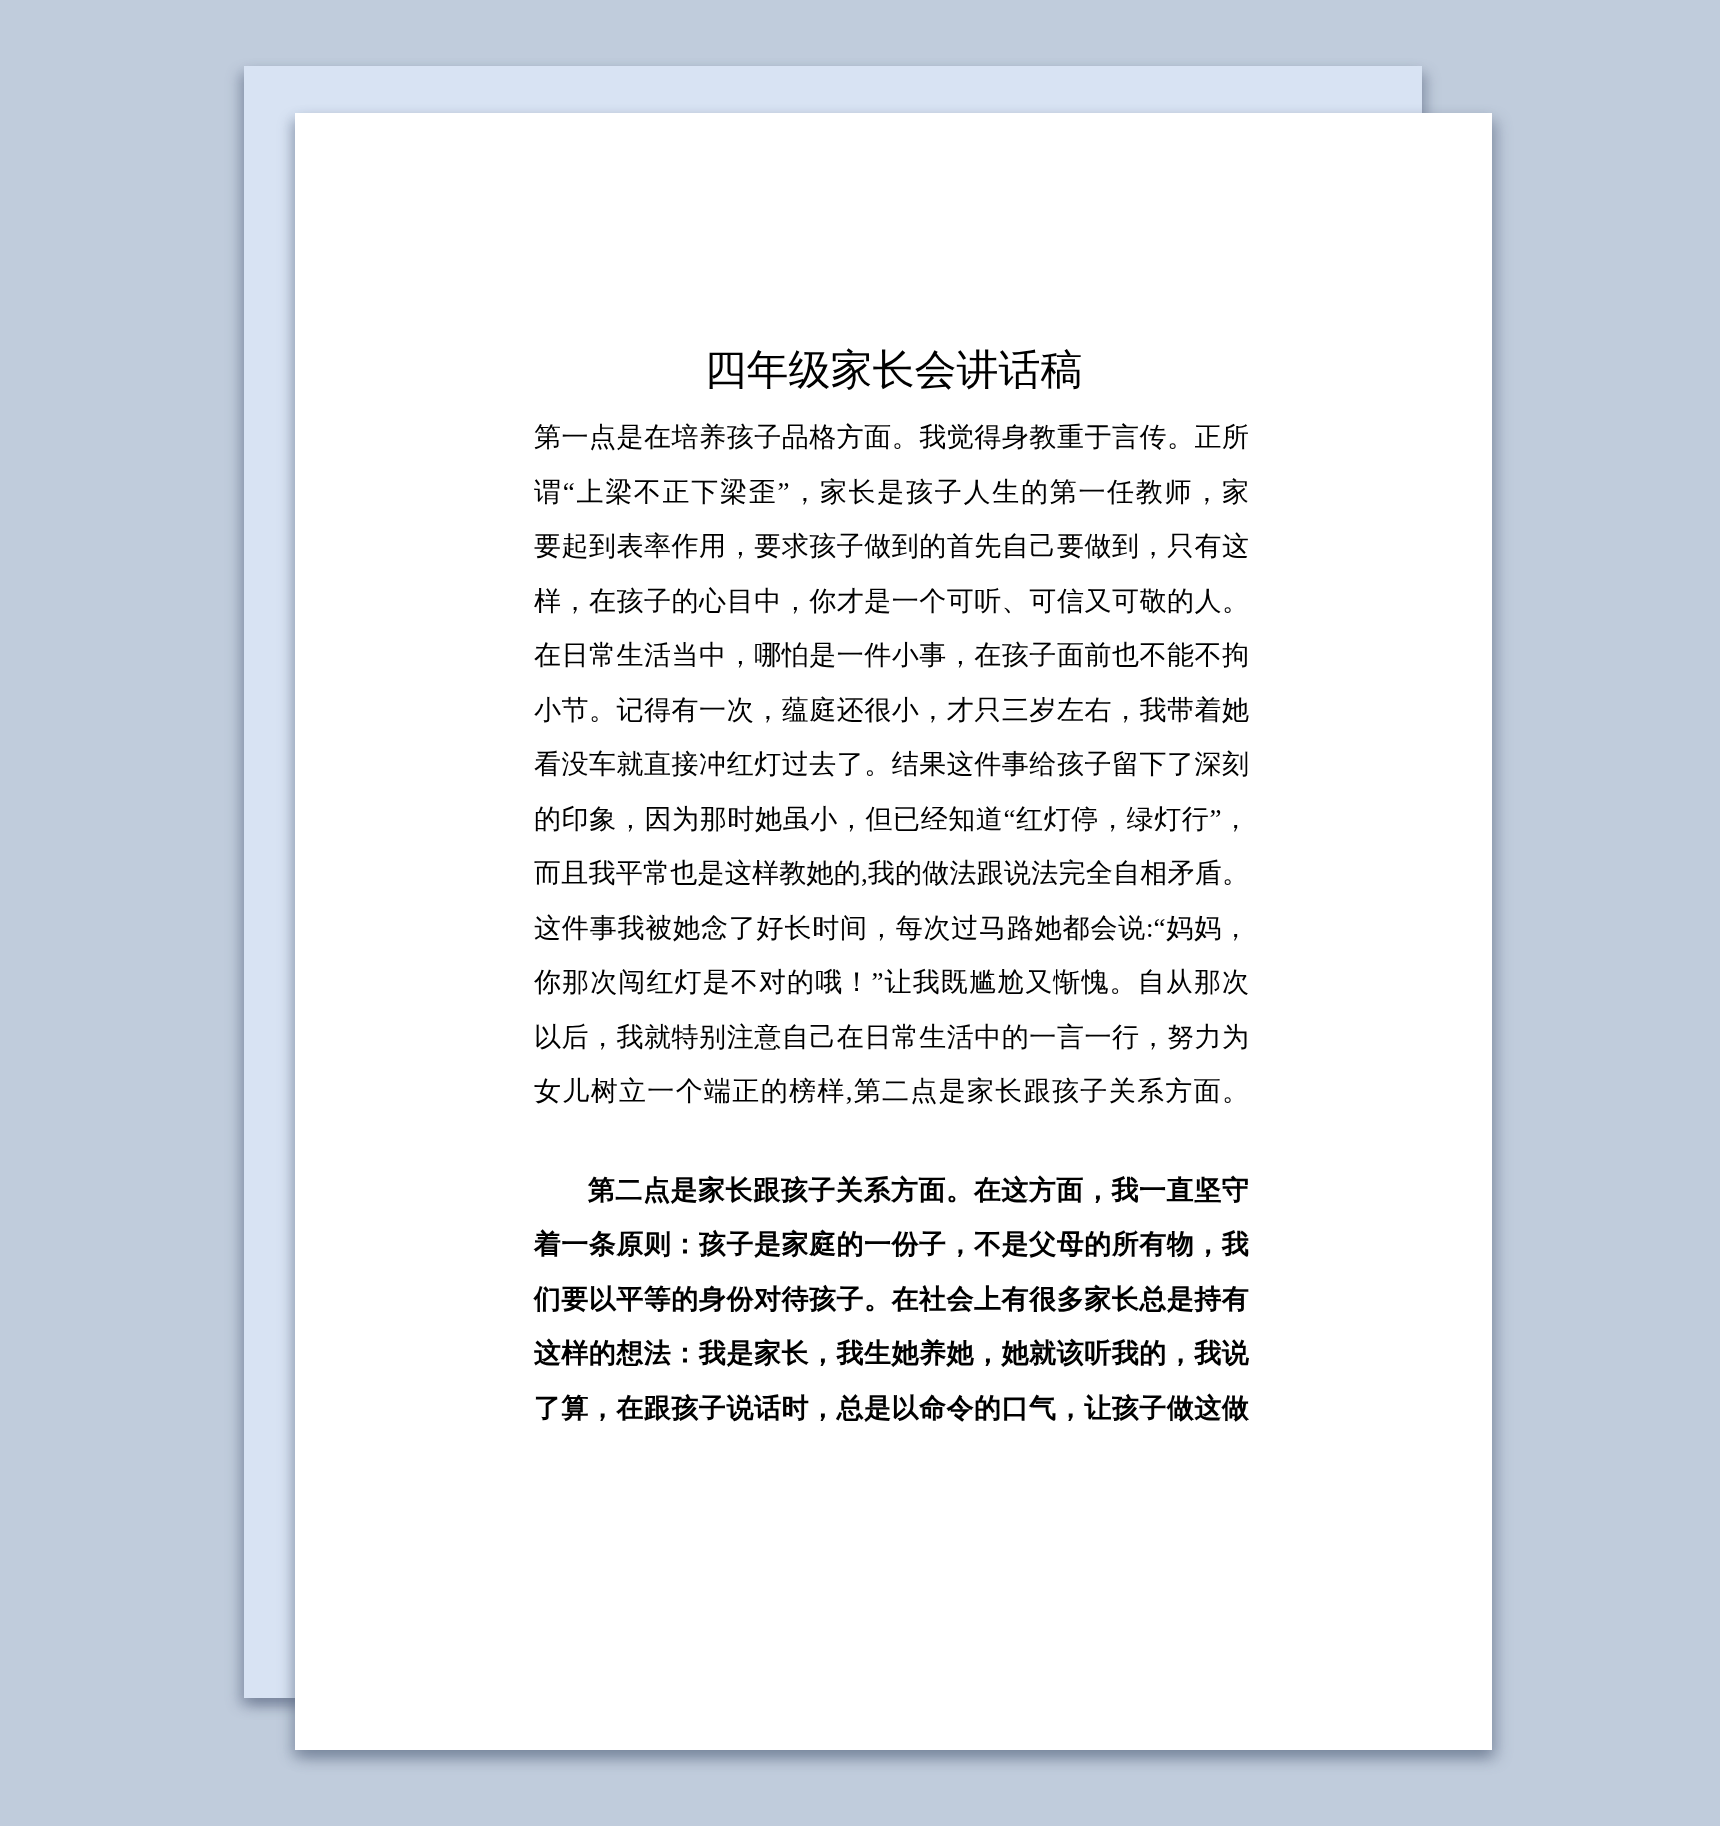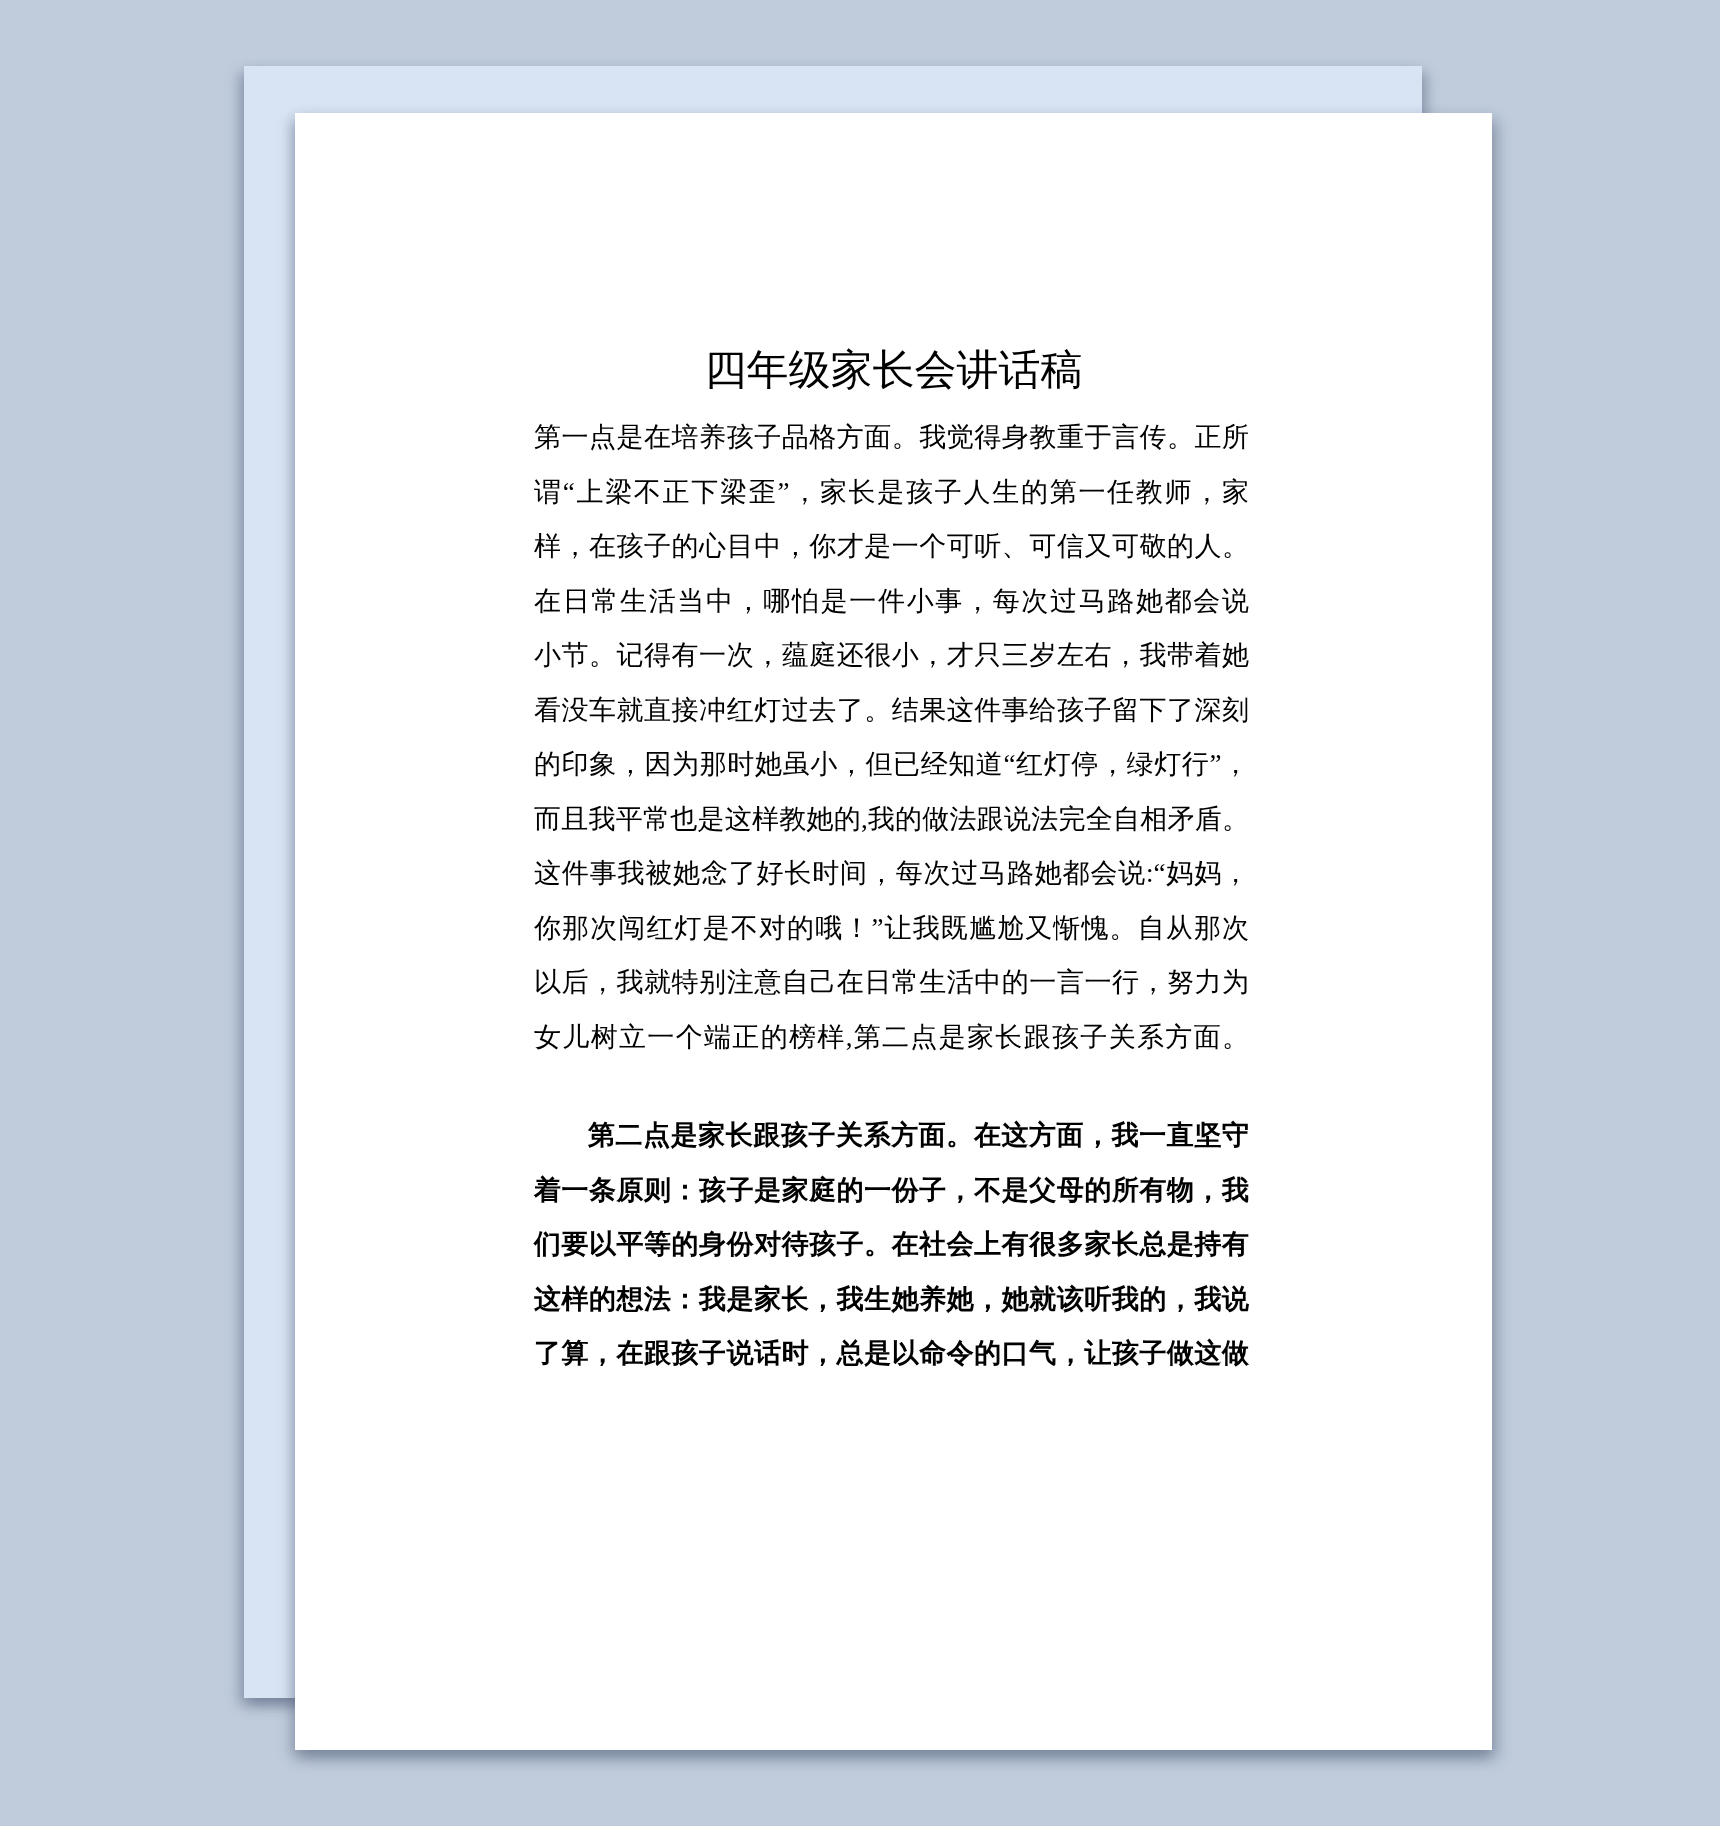--- a/index.html
+++ b/index.html
@@ -68,22 +68,23 @@
 <body>
 
 <div class="canvas">
   <div class="page back"></div>
   <div class="page front">
     <h1 class="doc-title">四年级家长会讲话稿</h1>
     <div class="doc-body">
         <div class="paragraph">
           <div class="text-line">第一点是在培养孩子品格方面。我觉得身教重于言传。正所</div>
           <div class="text-line">谓“上梁不正下梁歪”，家长是孩子人生的第一任教师，家</div>
+          <div class="text-line">要起到表率作用，要求孩子做到的首先自己要做到，只有这</div>
           <div class="text-line">样，在孩子的心目中，你才是一个可听、可信又可敬的人。</div>
-          <div class="text-line">在日常生活当中，哪怕是一件小事，每次过马路她都会说</div>
+          <div class="text-line">在日常生活当中，哪怕是一件小事，在孩子面前也不能不拘</div>
           <div class="text-line">小节。记得有一次，蕴庭还很小，才只三岁左右，我带着她</div>
           <div class="text-line">看没车就直接冲红灯过去了。结果这件事给孩子留下了深刻</div>
           <div class="text-line">的印象，因为那时她虽小，但已经知道“红灯停，绿灯行”，</div>
           <div class="text-line">而且我平常也是这样教她的,我的做法跟说法完全自相矛盾。</div>
           <div class="text-line">这件事我被她念了好长时间，每次过马路她都会说:“妈妈，</div>
           <div class="text-line">你那次闯红灯是不对的哦！”让我既尴尬又惭愧。自从那次</div>
           <div class="text-line">以后，我就特别注意自己在日常生活中的一言一行，努力为</div>
           <div class="text-line">女儿树立一个端正的榜样,第二点是家长跟孩子关系方面。</div>
         </div>
         <div class="paragraph indent-first">

